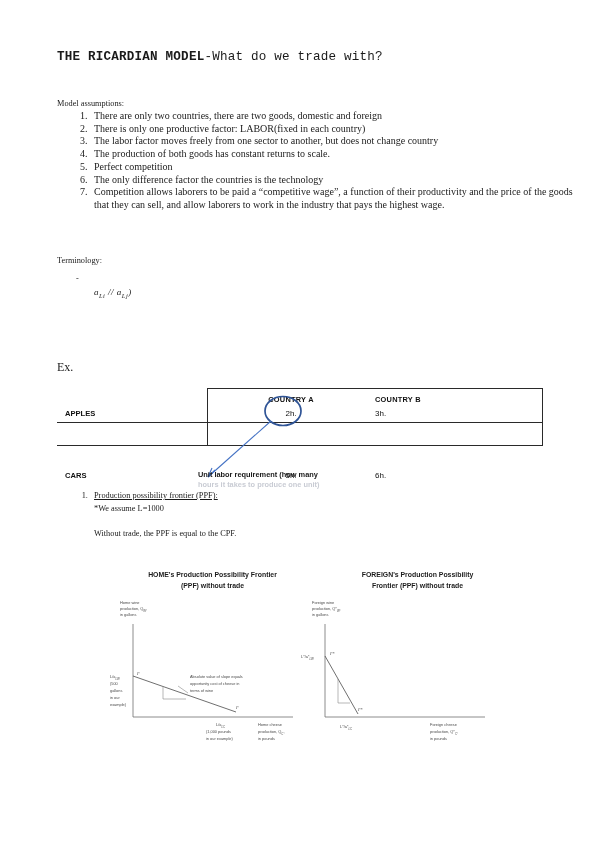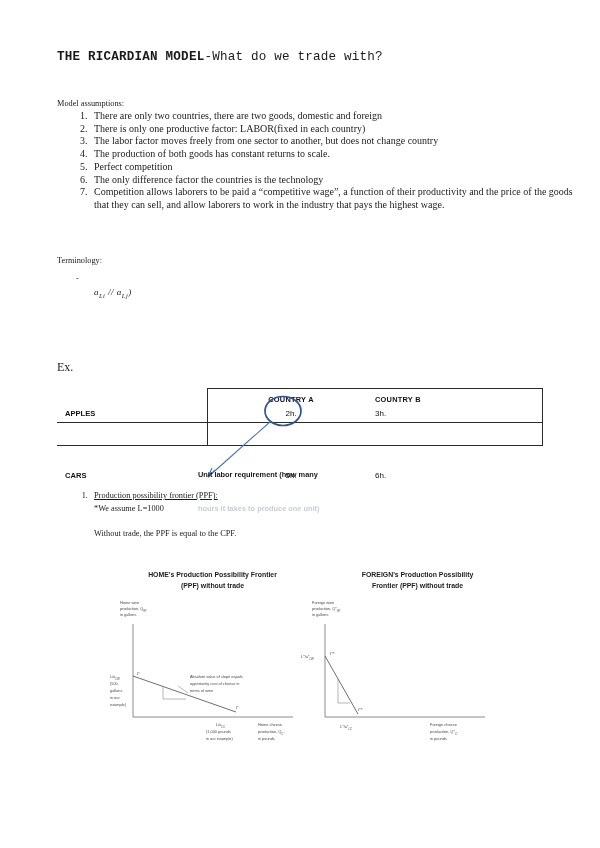--- a/index.html
+++ b/index.html
@@ -168,21 +168,20 @@
     top: 470px;
     font-family: "Liberation Sans", "DejaVu Sans", sans-serif;
     font-size: 7.4px;
     font-weight: bold;
     color: #1a1a1a;
     line-height: 9.5px;
   }
   .annot-caption .faded {
     color: #c9ccd4;
     font-weight: bold;
-    margin-top: 24px;
   }
 
   
   ol.ppf-section {
     position: absolute;
     left: 57px;
     top: 490px;
     width: 500px;
     margin: 0;
     padding-left: 33px;

